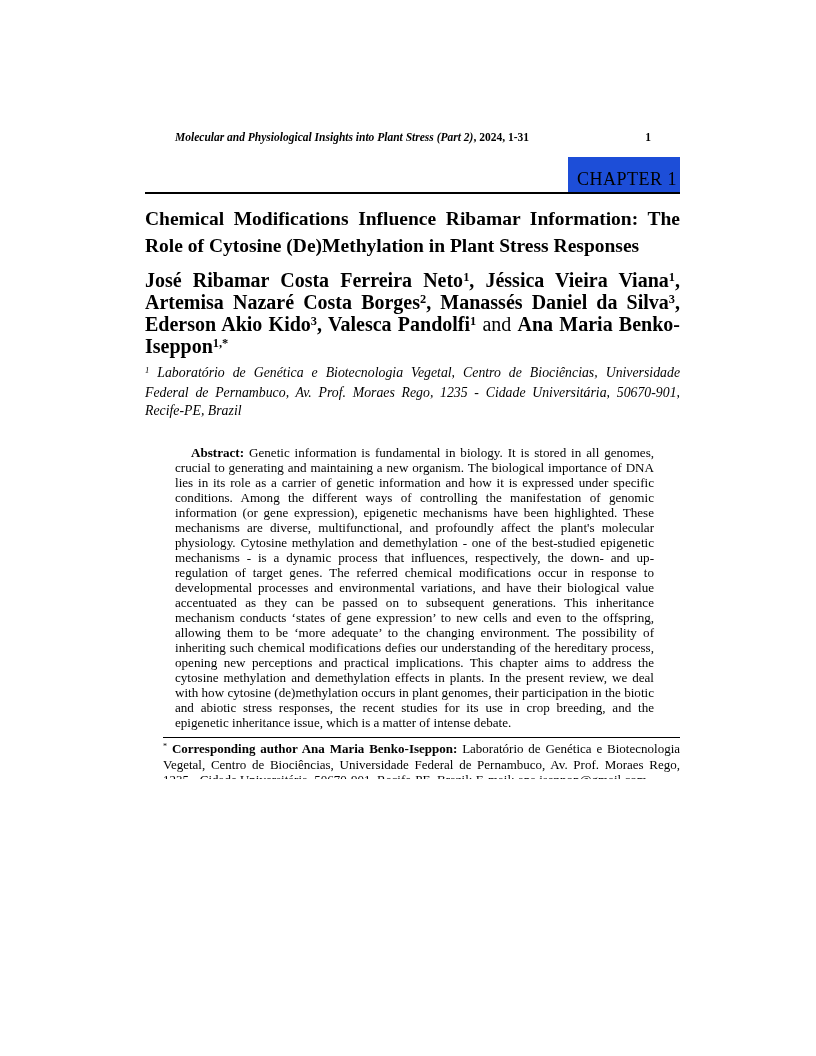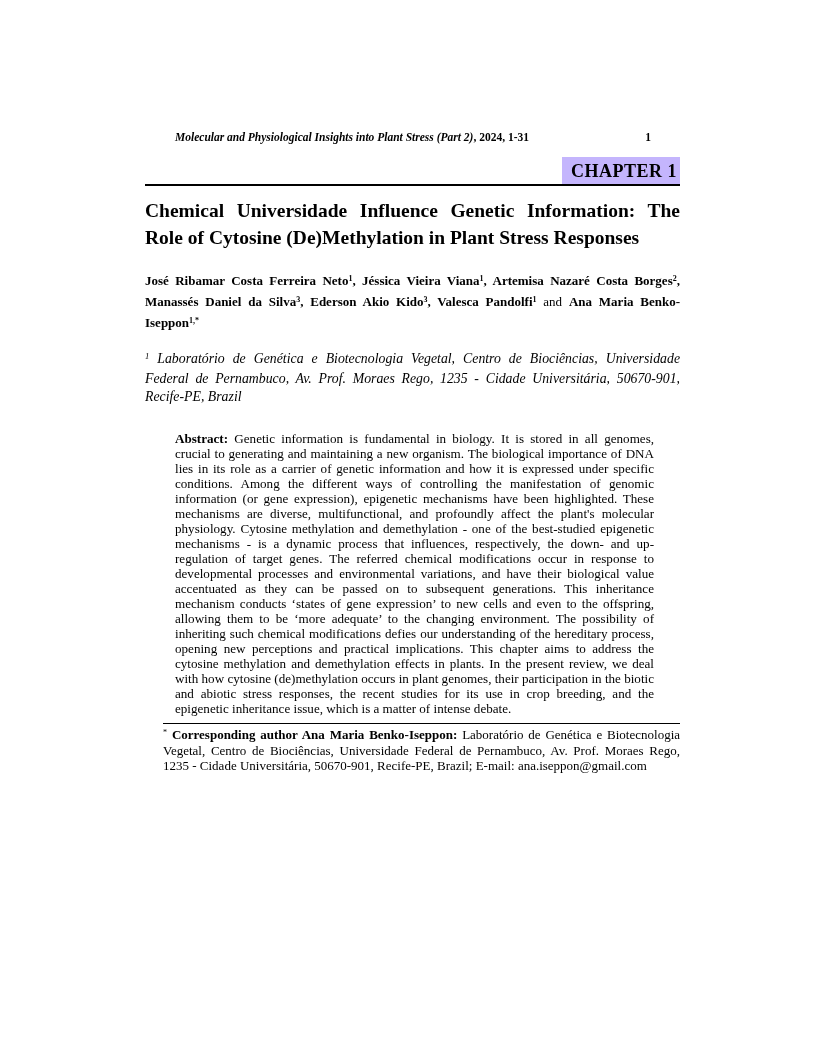--- a/index.html
+++ b/index.html
@@ -35,71 +35,71 @@
   .running-title { font-style: italic; }
   .running-citation { font-style: normal; }
   .page-number { font-weight: bold; }
   
   .chapter-row {
     text-align: right;
     margin-top: 13px;
   }
   .chapter-badge {
     display: inline-block;
-    background: #c4b5fd;
+    background: #1d4ed8;
     font-size: 18px;
-    font-weight: bold;
+    font-weight: normal;
     letter-spacing: 0.5px;
-    padding: 4px 3px 2px 9px;
+    padding: 12px 3px 2px 9px;
   }
   .head-rule {
     border: none;
     border-top: 2.2px solid #000;
     margin: 0 0 0 0;
   }
   
   .chapter-title {
     margin: 12px 0 0 0;
     font-size: 19.5px;
     font-weight: bold;
     line-height: 26.5px;
     text-align: justify;
   }
   
   .author-list {
-    margin: 20px 0 0 0;
-    font-size: 13px;
+    margin: 12px 0 0 0;
+    font-size: 20px;
     font-weight: normal;
     line-height: 19px;
     text-align: justify;
   }
   .author-list b { font-weight: bold; }
   sup {
     font-size: 62%;
     vertical-align: baseline;
     position: relative;
     top: -0.45em;
   }
   
-  .affiliation-list { margin-top: 16px; }
+  .affiliation-list { margin-top: 5px; }
   .affiliation {
     margin: 0 0 7px 0;
     font-style: italic;
     font-size: 13.8px;
     line-height: 18.6px;
     text-align: justify;
   }
   
   .abstract {
     margin: 24px 26px 0 30px;
     font-size: 13.1px;
     line-height: 15px;
     text-align: justify;
   }
-  .abstract-label { font-weight: bold; }
+  .abstract-label { font-weight: bold; margin-left: 16px; }
   
   .footnote-rule {
     margin: 7px 0 0 18px;
     border: none;
     border-top: 1.6px solid #000;
   }
   .footnote {
     margin: 4px 0 0 18px;
     font-size: 13px;
     line-height: 14.4px;
@@ -124,21 +124,21 @@
     <div class="running-header">
       <span><span class="running-title">Molecular and Physiological Insights into Plant Stress (Part 2)</span><span class="running-citation">, 2024, 1-31</span></span>
       <span class="page-number">1</span>
     </div>
 
     <div class="chapter-row">
       <span class="chapter-badge">CHAPTER 1</span>
     </div>
     <hr class="head-rule">
 
-    <h1 class="chapter-title">Chemical Universidade Influence Genetic Information: The Role of Cytosine (De)Methylation in Plant Stress Responses</h1>
+    <h1 class="chapter-title">Chemical Modifications Influence Ribamar Information: The Role of Cytosine (De)Methylation in Plant Stress Responses</h1>
 
     <p class="author-list"><b>José Ribamar Costa Ferreira Neto<sup>1</sup></b><b>, </b><b>Jéssica Vieira Viana<sup>1</sup></b><b>, </b><b>Artemisa Nazaré Costa Borges<sup>2</sup></b><b>, </b><b>Manassés Daniel da Silva<sup>3</sup></b><b>, </b><b>Ederson Akio Kido<sup>3</sup></b><b>, </b><b>Valesca Pandolfi<sup>1</sup></b> and <b>Ana Maria Benko-Iseppon<sup>1,*</sup></b></p>
 
     <div class="affiliation-list">
         <p class="affiliation"><sup>1</sup> Laboratório de Genética e Biotecnologia Vegetal, Centro de Biociências, Universidade Federal de Pernambuco, Av. Prof. Moraes Rego, 1235 - Cidade Universitária, 50670-901, Recife-PE, Brazil</p>
       </div>
 
     <div class="abstract">
       <span class="abstract-label">Abstract:</span>
       <span>Genetic information is fundamental in biology. It is stored in all genomes, crucial to generating and maintaining a new organism. The biological importance of DNA lies in its role as a carrier of genetic information and how it is expressed under specific conditions. Among the different ways of controlling the manifestation of genomic information (or gene expression), epigenetic mechanisms have been highlighted. These mechanisms are diverse, multifunctional, and profoundly affect the plant's molecular physiology. Cytosine methylation and demethylation - one of the best-studied epigenetic mechanisms - is a dynamic process that influences, respectively, the down- and up-regulation of target genes. The referred chemical modifications occur in response to developmental processes and environmental variations, and have their biological value accentuated as they can be passed on to subsequent generations. This inheritance mechanism conducts ‘states of gene expression’ to new cells and even to the offspring, allowing them to be ‘more adequate’ to the changing environment. The possibility of inheriting such chemical modifications defies our understanding of the hereditary process, opening new perceptions and practical implications. This chapter aims to address the cytosine methylation and demethylation effects in plants. In the present review, we deal with how cytosine (de)methylation occurs in plant genomes, their participation in the biotic and abiotic stress responses, the recent studies for its use in crop breeding, and the epigenetic inheritance issue, which is a matter of intense debate.</span>

